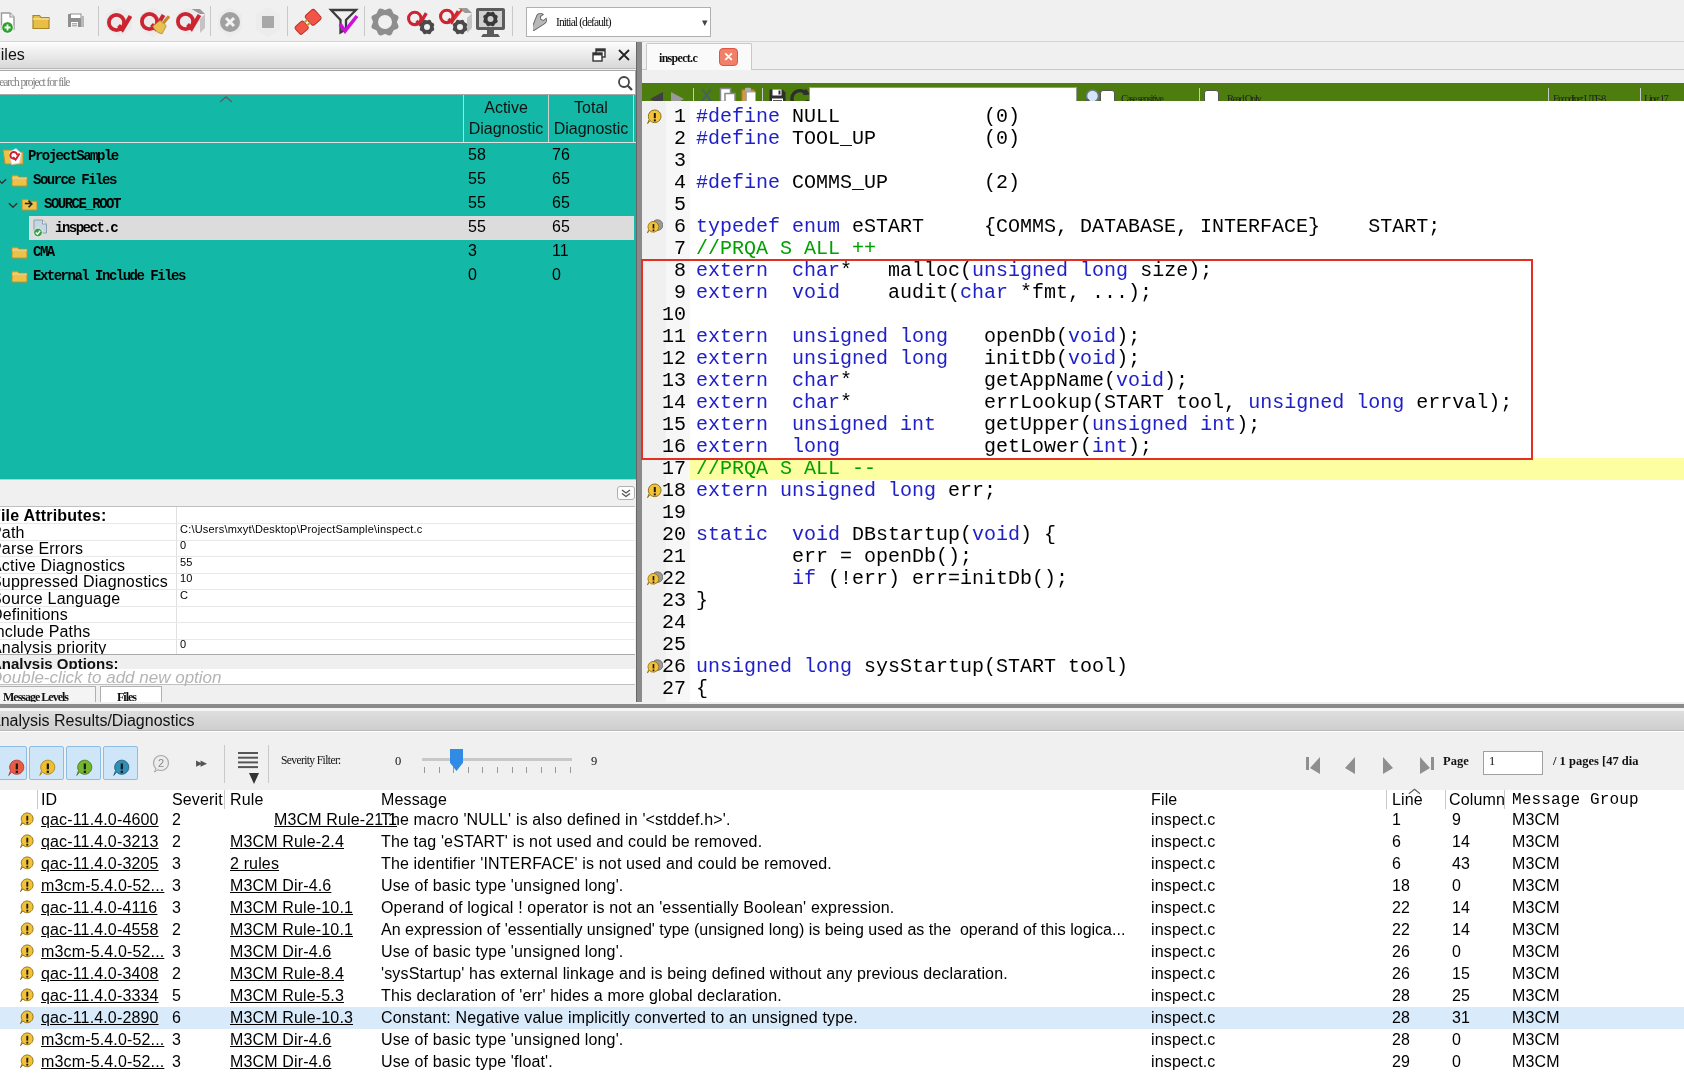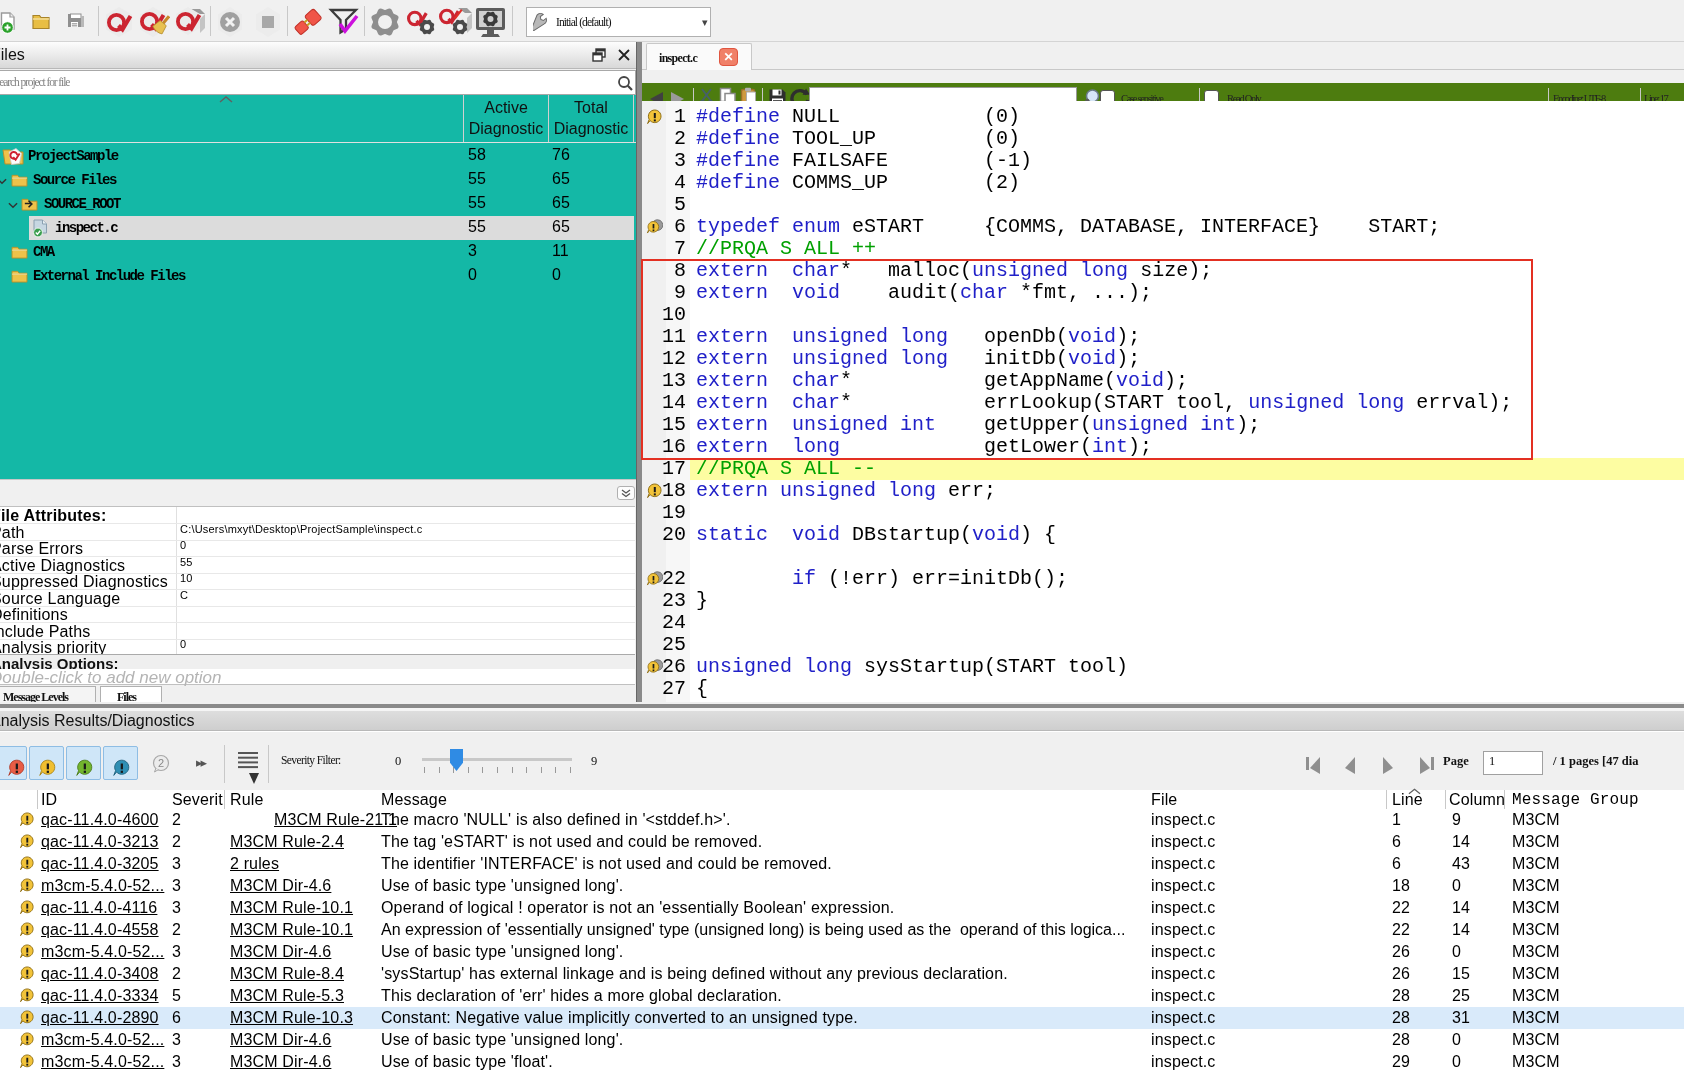--- a/index.html
+++ b/index.html
@@ -416,38 +416,39 @@
     <span class="abs mono" style="left:1002px;top:10px;font-size:10.5px;letter-spacing:-1.5px;color:#222;">Line: 17</span>
   </div>
 
   <div class="abs" id="code" style="left:0;top:59px;width:1042px;height:601px;background:#fff;">
     <div class="abs" style="left:0;top:0;width:24px;height:601px;background:#f0f0f0;"></div>
     <div class="abs" style="left:24px;top:0;width:24px;height:601px;background:#f7f7f7;"></div>
 
     <div class="abs" style="left:48px;top:357px;width:994px;height:22px;background:#fdfda2;"></div>
     <div class="cl" style="top:5px;"><span class="num">1</span><span class="src"><span class="kw">#define</span> NULL            (0)</span></div>
     <div class="cl" style="top:27px;"><span class="num">2</span><span class="src"><span class="kw">#define</span> TOOL_UP         (0)</span></div>
-    <div class="cl" style="top:49px;"><span class="num">3</span><span class="src"><span class="kw">#define</span> FAILSAFE        (-1)</span></div>
+    <div class="cl" style="top:49px;"><span class="num">3</span></div>
     <div class="cl" style="top:71px;"><span class="num">4</span><span class="src"><span class="kw">#define</span> COMMS_UP        (2)</span></div>
     <div class="cl" style="top:93px;"><span class="num">5</span></div>
     <div class="cl" style="top:115px;"><span class="num">6</span><span class="src"><span class="kw">typedef</span> <span class="kw">enum</span> eSTART     {COMMS, DATABASE, INTERFACE}    START;</span></div>
     <div class="cl" style="top:137px;"><span class="num">7</span><span class="src"><span class="cm">//PRQA S ALL ++</span></span></div>
     <div class="cl" style="top:159px;"><span class="num">8</span><span class="src"><span class="kw">extern</span>  <span class="kw">char</span>*   malloc(<span class="kw">unsigned</span> <span class="kw">long</span> size);</span></div>
     <div class="cl" style="top:181px;"><span class="num">9</span><span class="src"><span class="kw">extern</span>  <span class="kw">void</span>    audit(<span class="kw">char</span> *fmt, ...);</span></div>
     <div class="cl" style="top:203px;"><span class="num">10</span></div>
     <div class="cl" style="top:225px;"><span class="num">11</span><span class="src"><span class="kw">extern</span>  <span class="kw">unsigned</span> <span class="kw">long</span>   openDb(<span class="kw">void</span>);</span></div>
     <div class="cl" style="top:247px;"><span class="num">12</span><span class="src"><span class="kw">extern</span>  <span class="kw">unsigned</span> <span class="kw">long</span>   initDb(<span class="kw">void</span>);</span></div>
     <div class="cl" style="top:269px;"><span class="num">13</span><span class="src"><span class="kw">extern</span>  <span class="kw">char</span>*           getAppName(<span class="kw">void</span>);</span></div>
     <div class="cl" style="top:291px;"><span class="num">14</span><span class="src"><span class="kw">extern</span>  <span class="kw">char</span>*           errLookup(START tool, <span class="kw">unsigned</span> <span class="kw">long</span> errval);</span></div>
     <div class="cl" style="top:313px;"><span class="num">15</span><span class="src"><span class="kw">extern</span>  <span class="kw">unsigned</span> <span class="kw">int</span>    getUpper(<span class="kw">unsigned</span> <span class="kw">int</span>);</span></div>
     <div class="cl" style="top:335px;"><span class="num">16</span><span class="src"><span class="kw">extern</span>  <span class="kw">long</span>            getLower(<span class="kw">int</span>);</span></div>
     <div class="cl" style="top:357px;"><span class="num">17</span><span class="src"><span class="cm">//PRQA S ALL --</span></span></div>
     <div class="cl" style="top:379px;"><span class="num">18</span><span class="src"><span class="kw">extern</span> <span class="kw">unsigned</span> <span class="kw">long</span> err;</span></div>
     <div class="cl" style="top:401px;"><span class="num">19</span></div>
     <div class="cl" style="top:423px;"><span class="num">20</span><span class="src"><span class="kw">static</span>  <span class="kw">void</span> DBstartup(<span class="kw">void</span>) {</span></div>
+    <div class="cl" style="top:445px;"><span class="num">21</span><span class="src">        err = openDb();</span></div>
     <div class="cl" style="top:467px;"><span class="num">22</span><span class="src">        <span class="kw">if</span> (!err) err=initDb();</span></div>
     <div class="cl" style="top:489px;"><span class="num">23</span><span class="src">}</span></div>
     <div class="cl" style="top:511px;"><span class="num">24</span></div>
     <div class="cl" style="top:533px;"><span class="num">25</span></div>
     <div class="cl" style="top:555px;"><span class="num">26</span><span class="src"><span class="kw">unsigned</span> <span class="kw">long</span> sysStartup(START tool)</span></div>
     <div class="cl" style="top:577px;"><span class="num">27</span><span class="src">{</span></div>
 
     <svg class="bubble" style="left:4px;top:8px;" viewBox="0 0 17 16">
         <path d="M8.7 1 a6.3 6.3 0 1 1 -4.6 10.6 L1.6 14.6 L3.2 10.4 A6.3 6.3 0 0 1 8.7 1 Z" fill="#f2c339" stroke="#8f6e14" stroke-width="1"></path>
         <rect x="7.8" y="4" width="2" height="5.2" fill="#1a1a1a"></rect>

